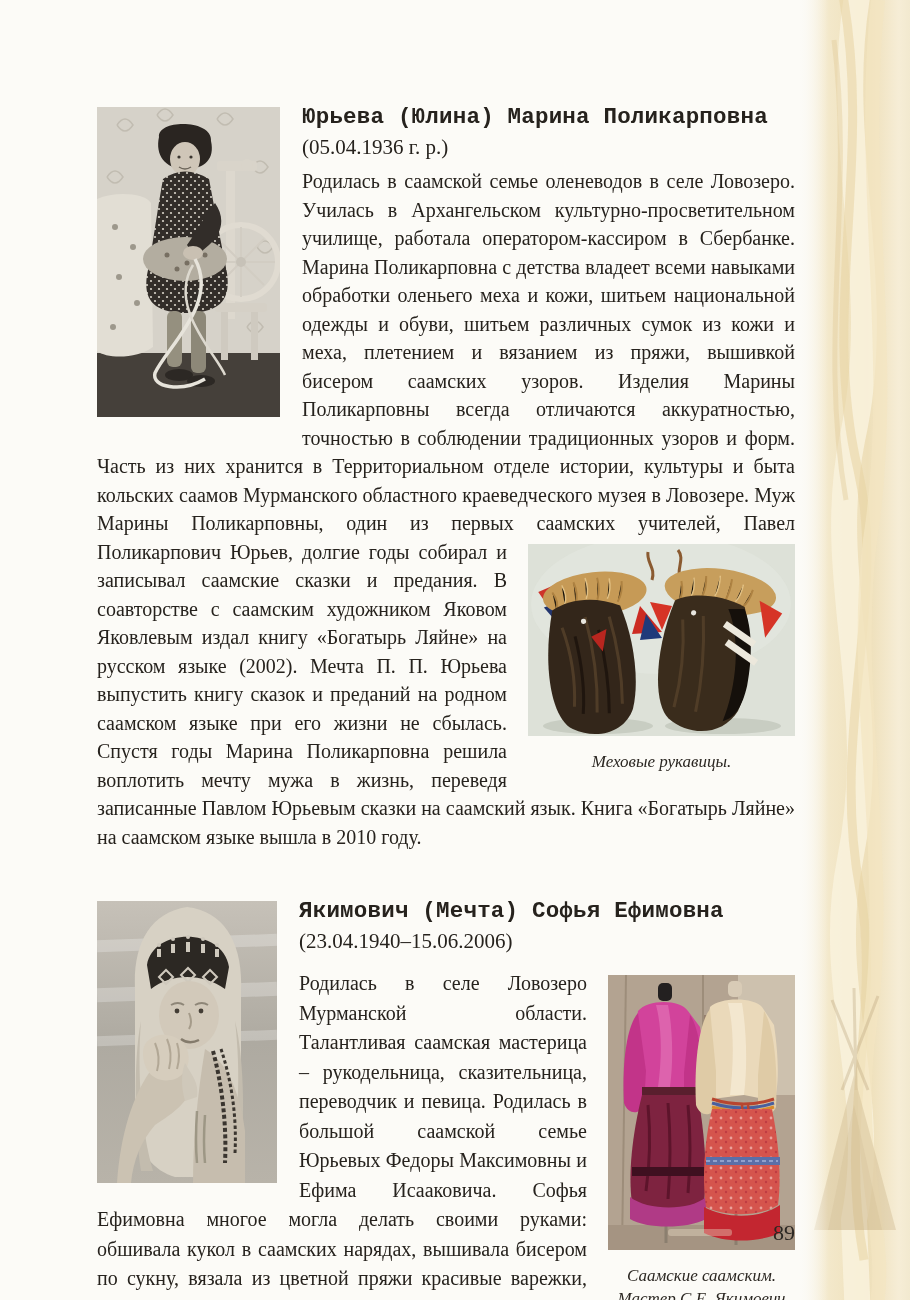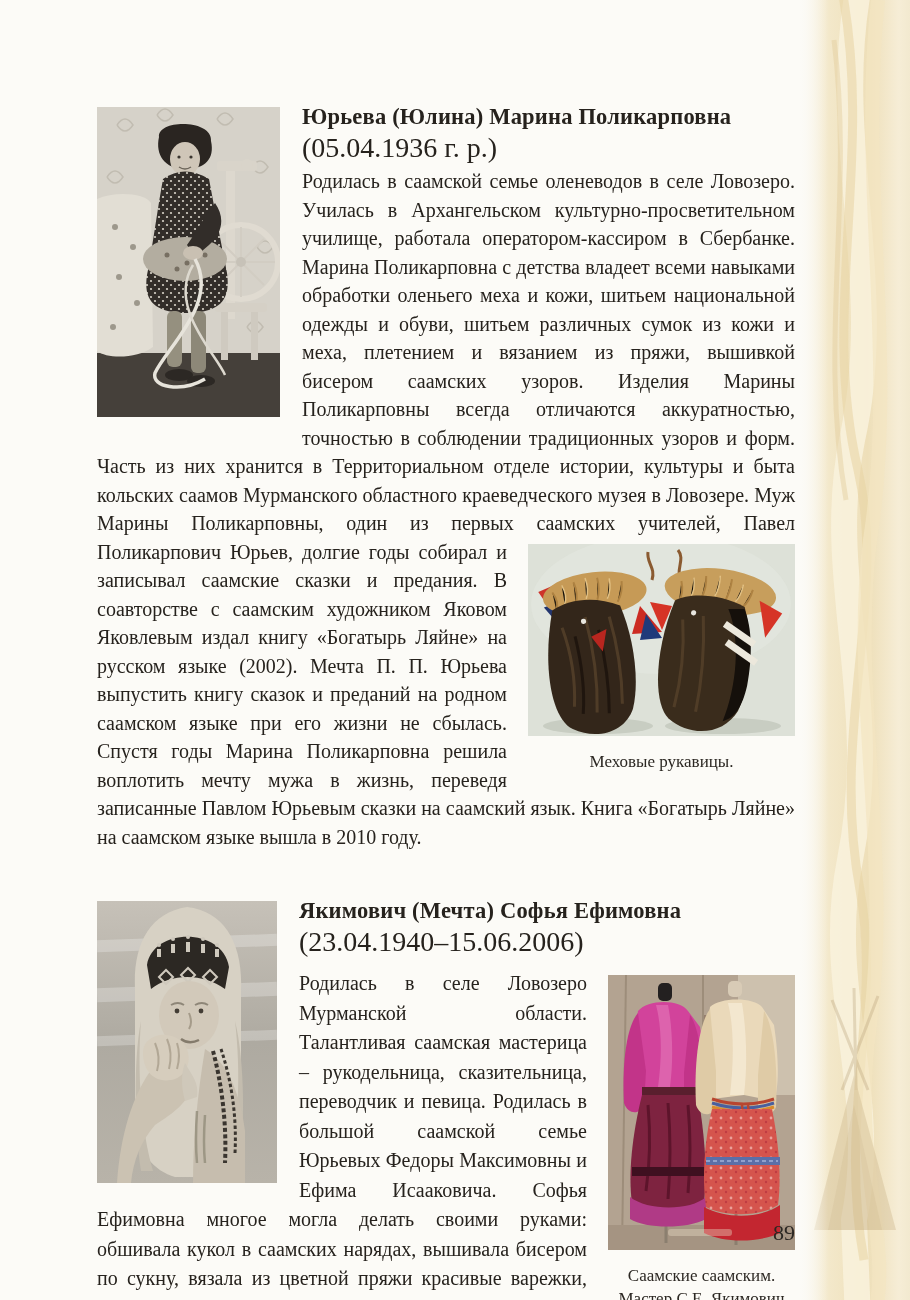--- a/index.html
+++ b/index.html
@@ -9,28 +9,28 @@
     font-family:"Liberation Serif","DejaVu Serif",serif;
     color:#26221d;
   }
   .page{position:absolute;inset:0;}
   .content{position:absolute;left:97px;top:0;width:698px;}
   section.person::after{content:"";display:block;clear:both;}
   .sec1{margin-top:103px;}
   .sec2{margin-top:46px;}
   .photo-left{float:left;margin:4px 22px 12px 0;}
   .photo-left svg{display:block;}
-  h2.person-name{font-size:22.5px;line-height:28px;margin:0;font-weight:bold;letter-spacing:.2px;}
-  .person-dates{font-size:28px;line-height:27px;margin:3px 0 0 0;}
+  h2.person-name{font-size:22.5px;line-height:28px;margin:0;font-weight:bold;letter-spacing:.2px;font-family:Liberation Mono, monospace;}
+  .person-dates{font-size:21px;line-height:27px;margin:3px 0 0 0;}
   .body-text{font-size:20px;line-height:28.5px;text-align:justify;margin-top:6px;}
   .sec2 .body-text{line-height:29.5px;margin-top:14px;}
   .fig-right{float:right;margin:6px 0 8px 21px;text-align:center;display:block;}
   .fig-right svg{display:block;}
   .fig-caption{display:block;margin-top:15px;font-size:17px;line-height:1.35;color:#2b2722;text-align:center;}
-  .fig-caption span{display:block;}
+  .fig-caption span{display:block;font-style:italic;}
   .page-number{position:absolute;top:1220px;left:97px;width:698px;text-align:right;font-size:22px;color:#2b2722;}
   .edge-strip{position:absolute;top:0;right:0;width:112px;height:1300px;}
   .edge-strip svg{display:block;}
 </style>
 </head>
 <body>
 
 <div class="page">
   <div class="content">
 

